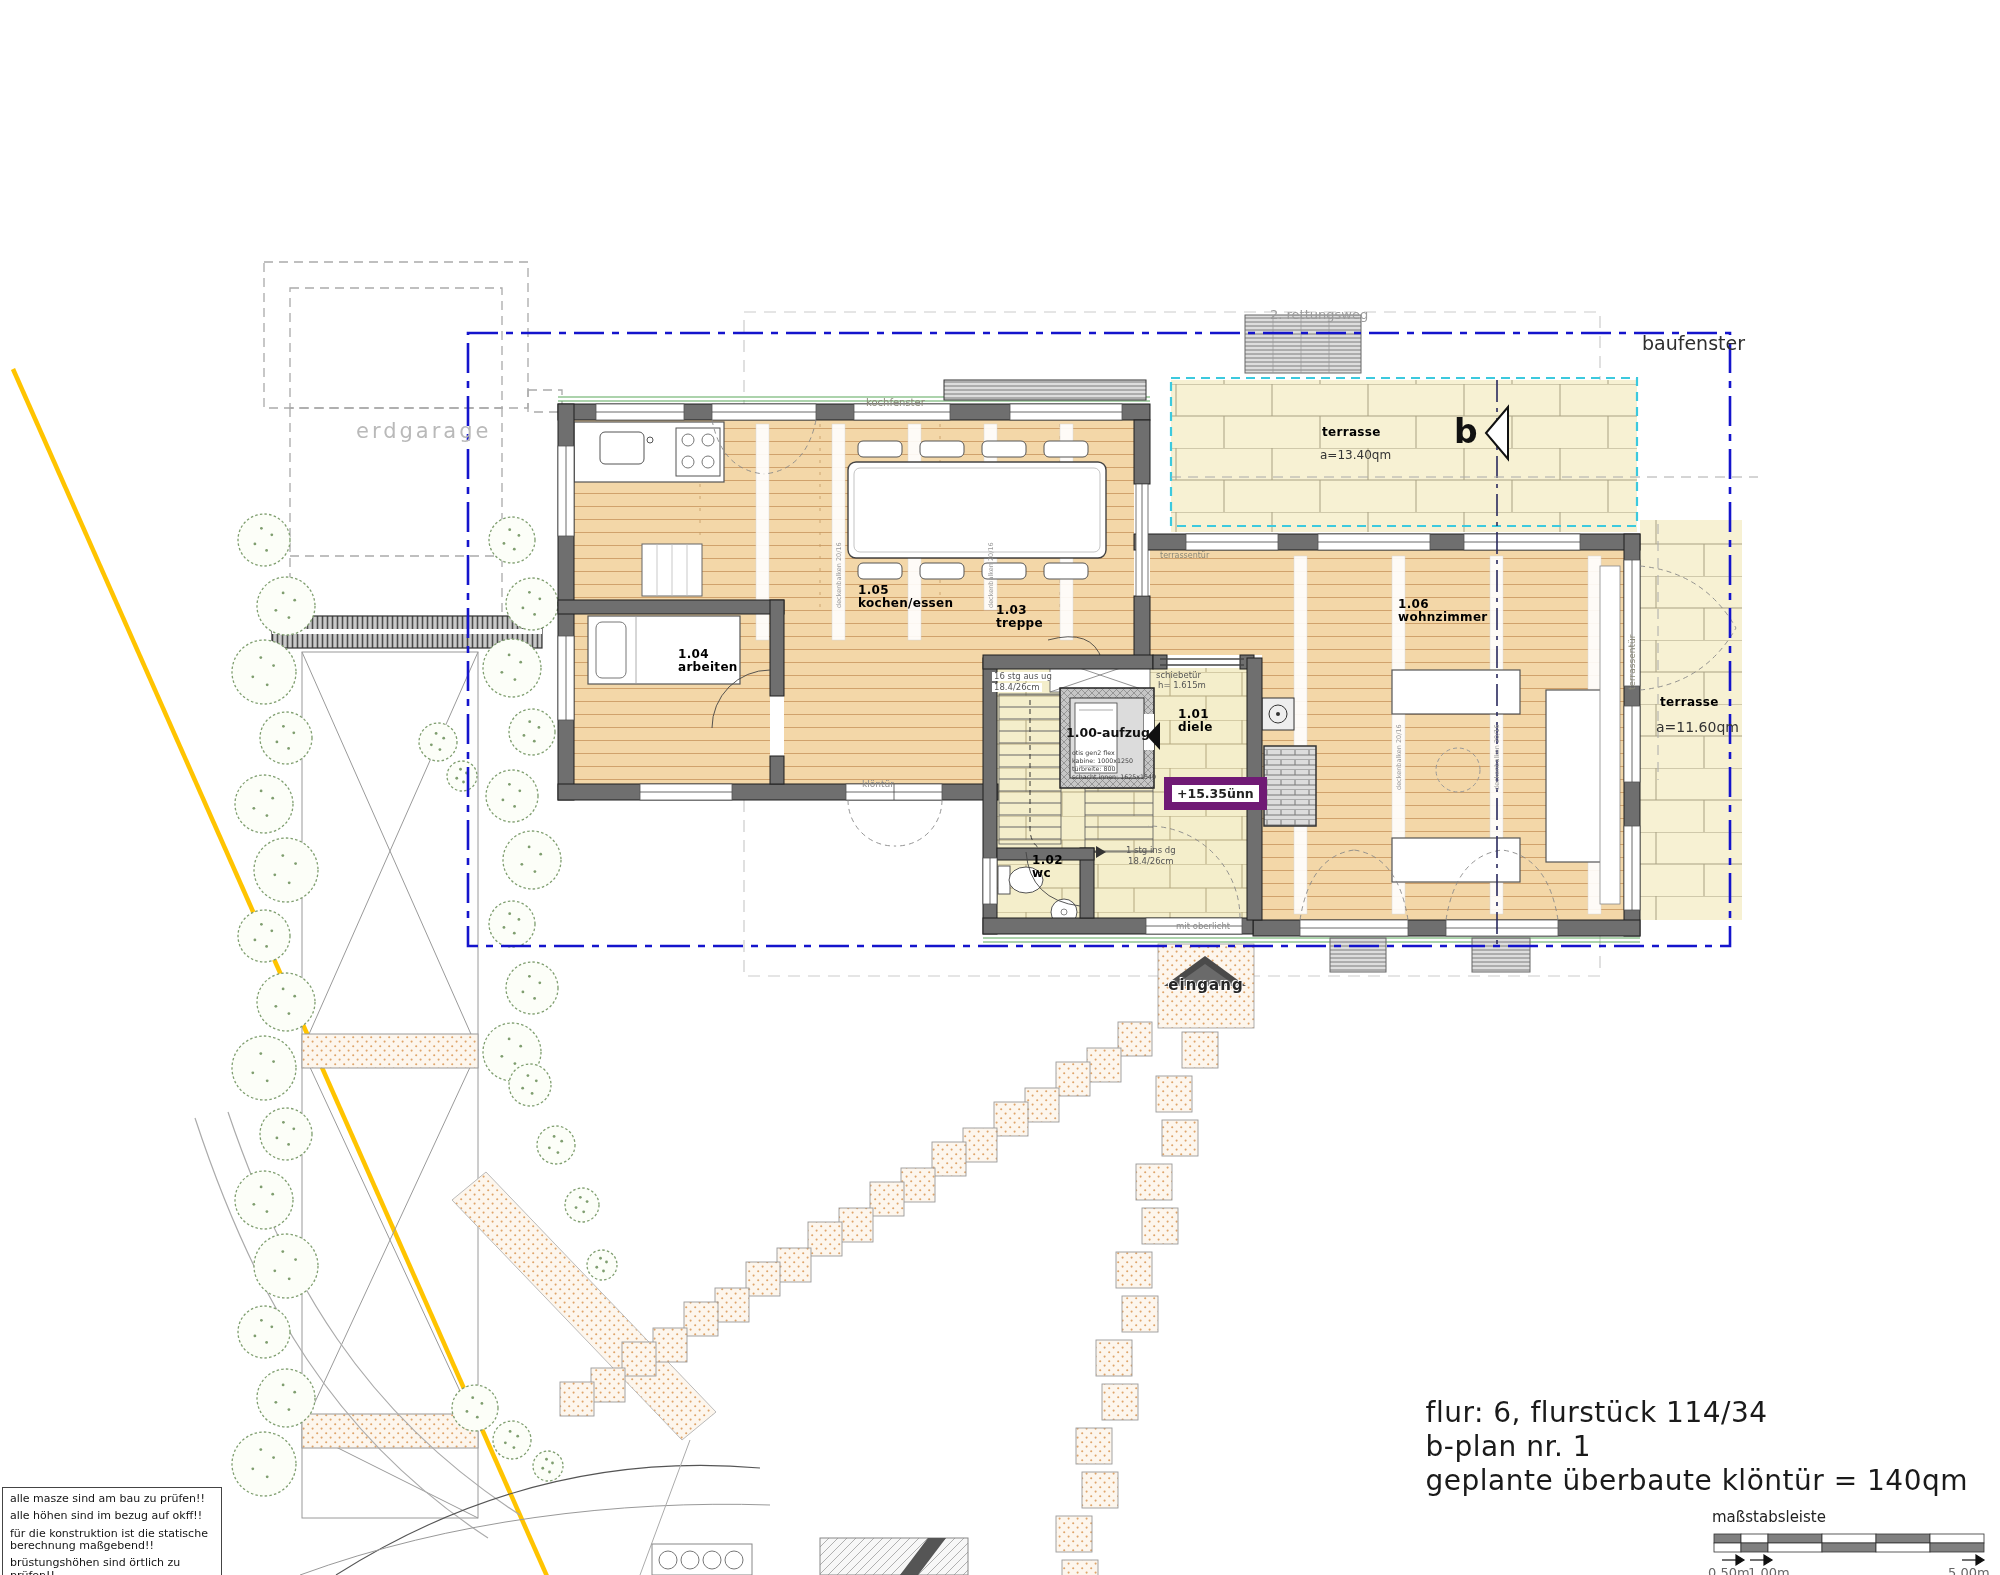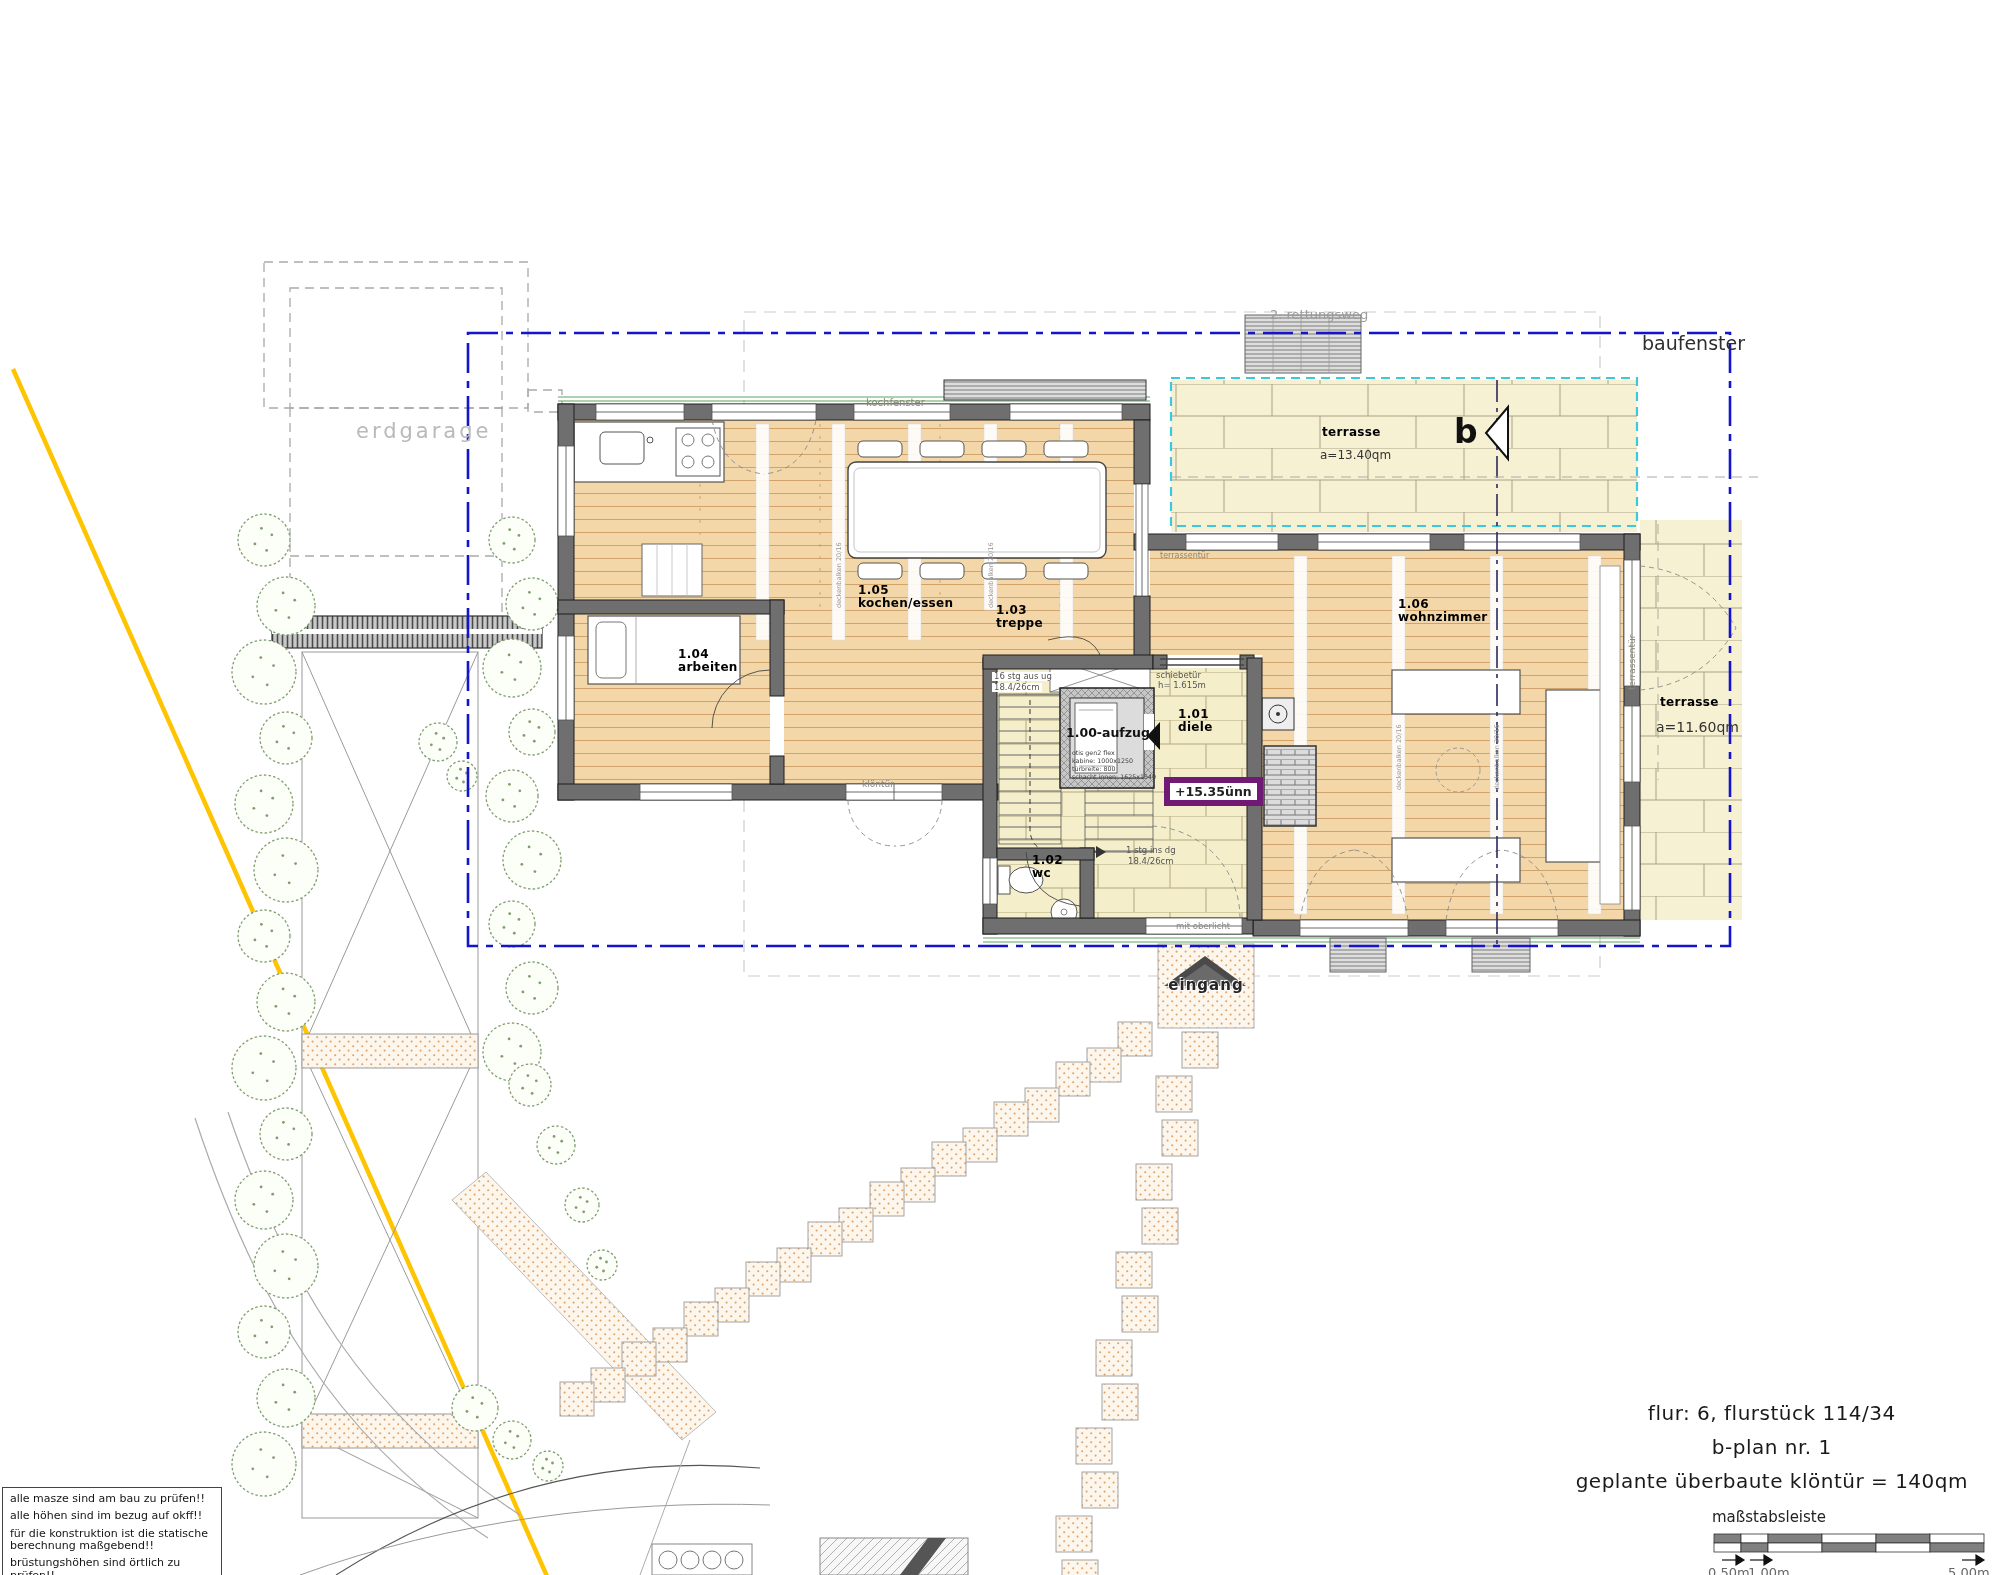--- a/index.html
+++ b/index.html
@@ -5,28 +5,28 @@
   html,body{margin:0;padding:0;background:#fff;}
   #canvas{position:relative;width:2000px;height:1575px;background:#fff;overflow:hidden;
           font-family:"DejaVu Sans","Liberation Sans",sans-serif;}
   #plan-svg{position:absolute;left:0;top:0;}
   .lbl{position:absolute;color:#141414;white-space:nowrap;line-height:1.05;}
   .room{font-size:12px;font-weight:600;letter-spacing:.3px;color:#000000;}
   .room .nm{display:block;}
   .tiny{font-size:8.5px;color:#555;}
   .gray{color:#8a8a8a;}
   .rot{transform:rotate(-90deg);transform-origin:left top;}
-  #level-box{position:absolute;left:1164px;top:777px;border:6px solid #701a75;background:#fff;
+  #level-box{position:absolute;left:1164px;top:777px;border:8px solid #701a75;background:#fff;
              font-size:12.5px;font-weight:600;padding:1px 5px;color:#222;}
   #notes-box{position:absolute;left:2px;top:1487px;width:204px;border:1.5px solid #444;
              background:#fff;padding:5px 7px 6px 7px;font-size:11px;color:#151515;}
   #notes-box div{margin-bottom:5px;line-height:1.12;}
   #notes-box div:last-child{margin-bottom:0;}
-  #title-block{position:absolute;right:32px;top:1396px;text-align:center;color:#1a1a1a;
-               font-size:20px;letter-spacing:.5px;line-height:34px;}
+  #title-block{position:absolute;right:32px;top:1396px;text-align:left;color:#1a1a1a;
+               font-size:28px;letter-spacing:.5px;line-height:34px;}
   .scale-tick{position:absolute;font-size:13px;color:#666;text-align:center;}
   #eingang-lbl{position:absolute;left:1158px;top:976px;width:96px;text-align:center;
                font-size:15px;font-weight:700;letter-spacing:1px;color:#262626;
                text-shadow:0 0 2px #fff,1px 1px 0 #fff,-1px -1px 0 #fff;}
   .specs{position:absolute;left:1072px;top:749px;font-size:6.3px;line-height:8px;color:#3d3d3d;}
   .bmark{position:absolute;left:1454px;top:412px;font-size:33px;font-weight:700;color:#111;}
 </style>
 </head>
 <body>
 

